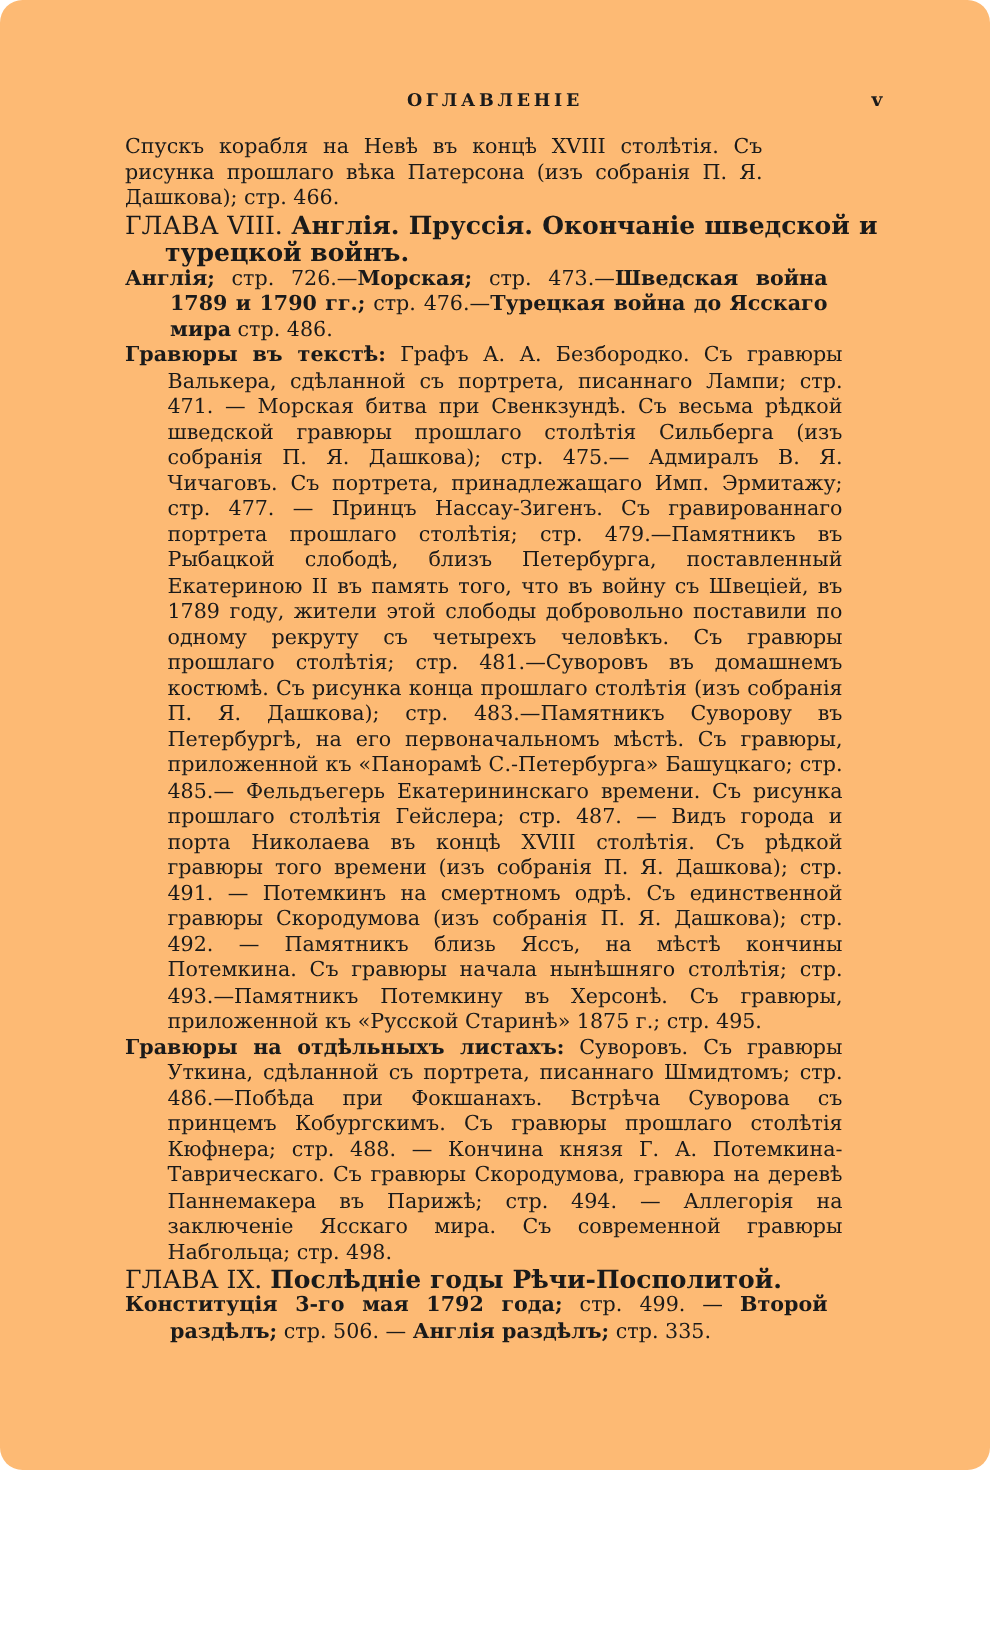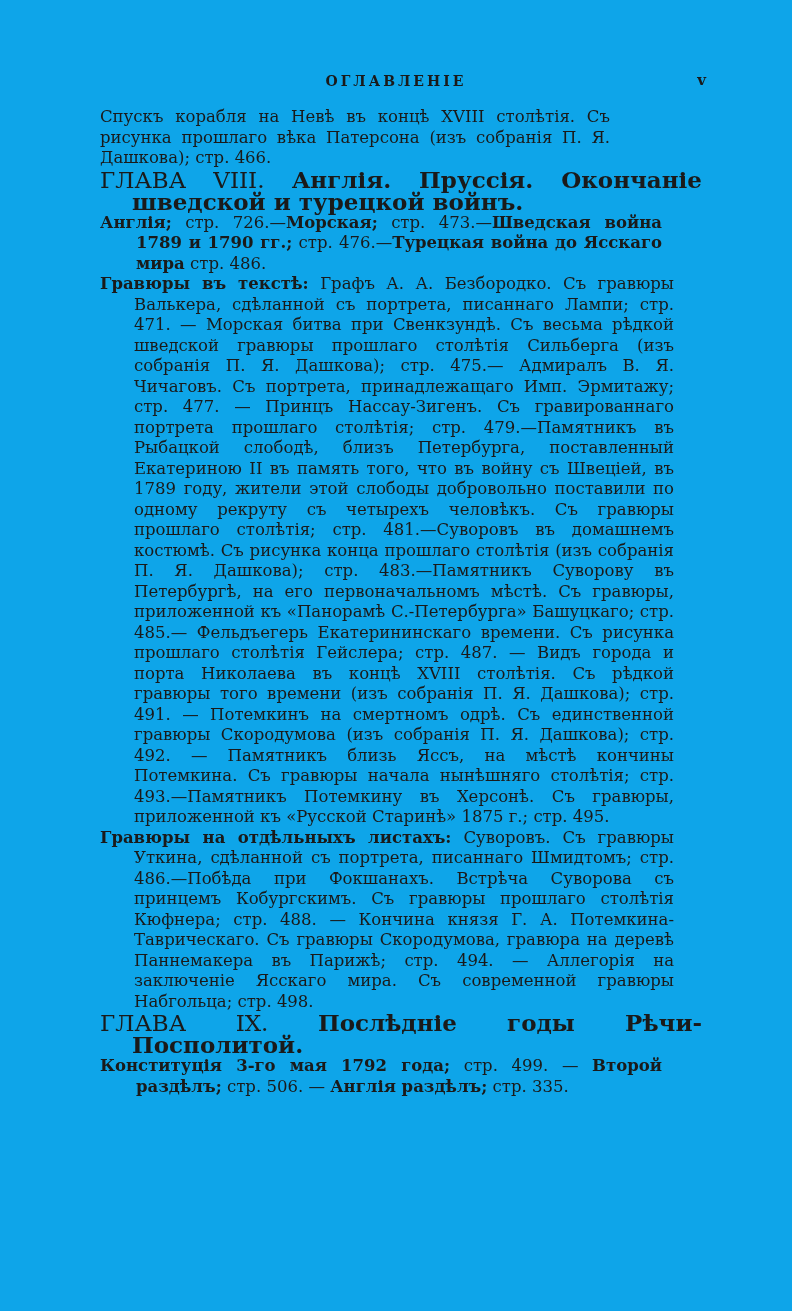--- a/index.html
+++ b/index.html
@@ -3,25 +3,26 @@
 <meta charset="utf-8">
 <style>
   html, body {
     margin: 0;
     padding: 0;
     background: #ffffff;
   }
   .page {
     position: relative;
     width: 792px;
-    height: 1311px;
-    background: #0ea5e9;
+    height: 1176px;
+    background: #fdba74;
     color: #1a1a1a;
     font-family: "DejaVu Serif", "Liberation Serif", serif;
     overflow: hidden;
+    border-radius: 18px;
   }
   .running-head {
     position: absolute;
     top: 73px;
     left: 0;
     width: 792px;
     text-align: center;
     font-size: 14px;
     font-weight: bold;
     letter-spacing: 3px;
@@ -47,21 +48,21 @@
 
   
   .b-entry {
     margin-left: 92px;
     width: 510px;
     box-sizing: border-box;
   }
   
   .b-chapter {
     margin-top: 34px;
-    font-size: 23px;
+    font-size: 20px;
     line-height: 22px;
     padding-left: 32px;
     text-indent: -32px;
     width: 602px;
     box-sizing: border-box;
   }
   
   .b-summary {
     margin-top: 17px;
     margin-left: 36px;

